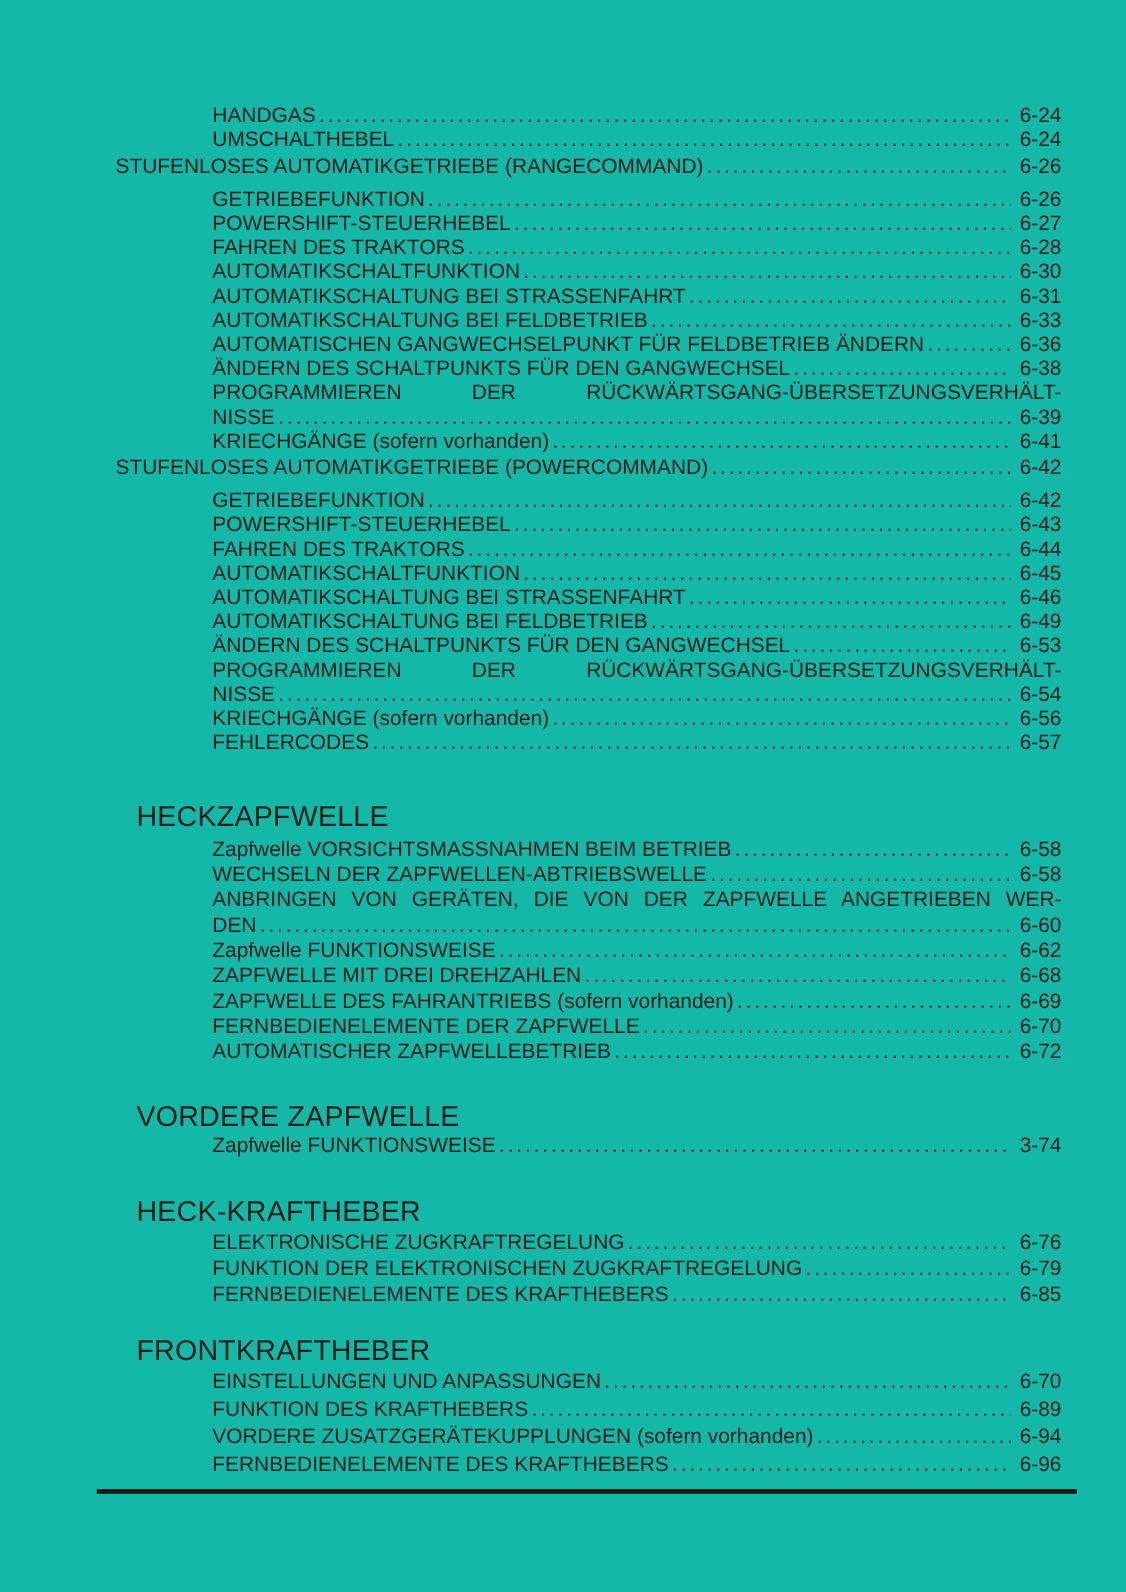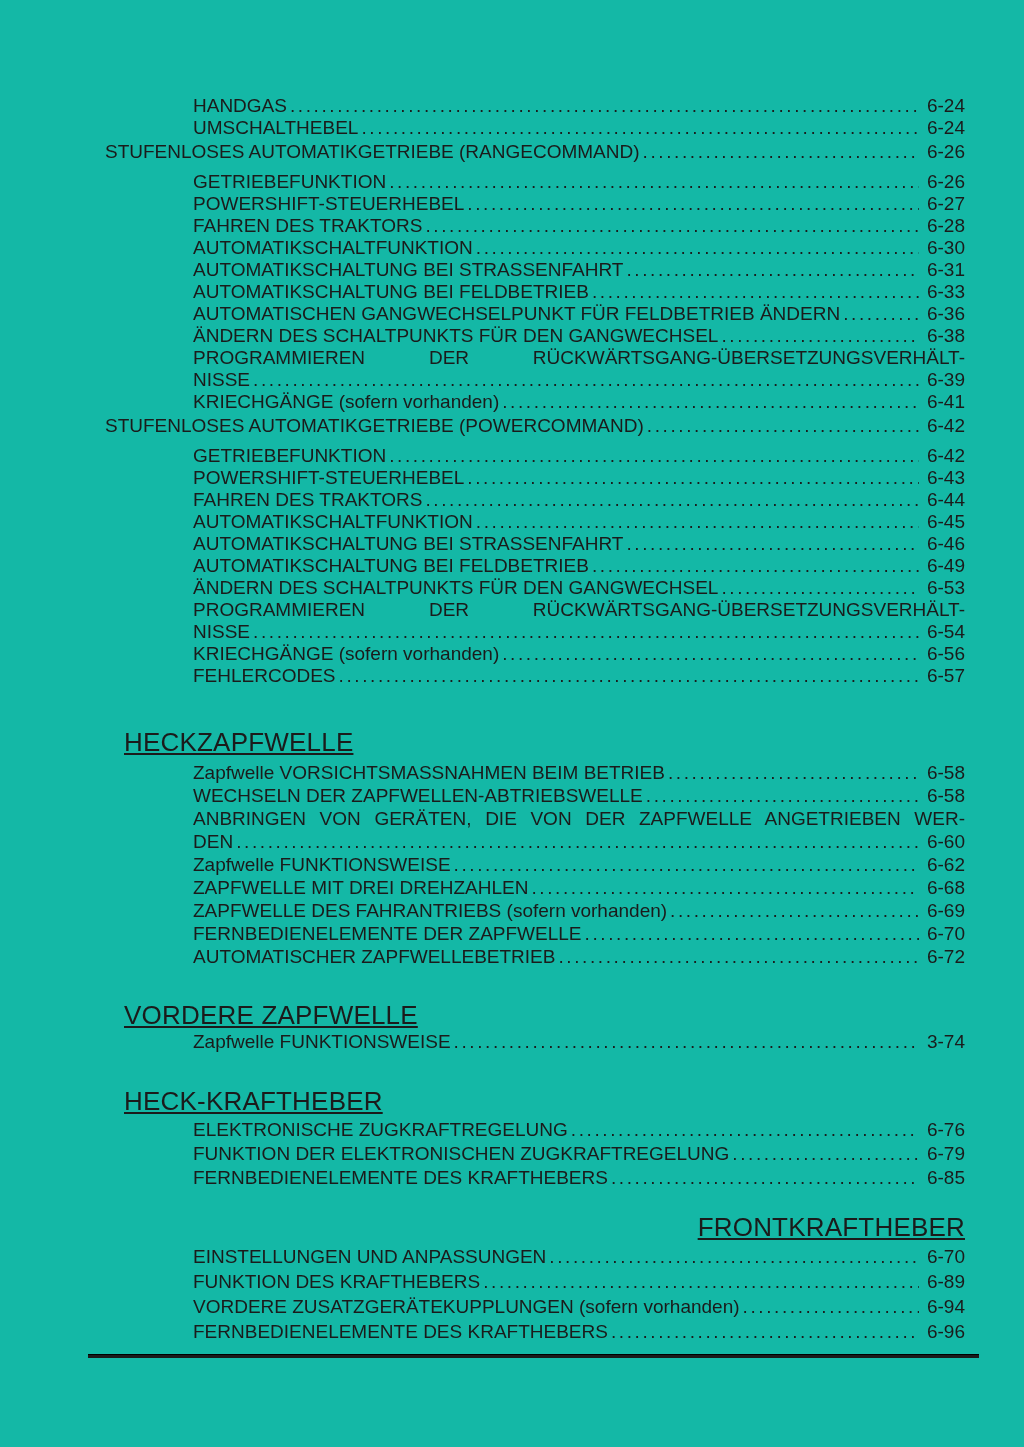--- a/index.html
+++ b/index.html
@@ -49,30 +49,29 @@
     text-align: justify;
     text-align-last: justify;
   }
   
   .heading {
     margin: 17px 59px 0 124px;
     font-size: 26px;
     line-height: 30px;
     font-weight: 400;
     letter-spacing: 0.2px;
-    text-decoration: underline;
   }
   
   .blk-1 { margin-top: 40px; margin-bottom: 4px; }   
   .blk-2 .entry { line-height: 23px; }
   .blk-3 { margin-top: 32px; margin-bottom: 0; }     
   .blk-4 .entry { line-height: 23px; }
   .blk-5 { margin-top: 33px; margin-bottom: 2px; }   
   .blk-6 .entry { line-height: 24px; }
-  .blk-7 { margin-top: 22px; margin-bottom: 2px; text-align: right; }   
+  .blk-7 { margin-top: 22px; margin-bottom: 2px; }   
   .blk-8 .entry { line-height: 25px; }
   
   .footer-rule {
     margin: 10px 0 0 88px;
     width: 891px;
     height: 3px;
     background: #1a1a1a;
     border-top: 1px solid #000;
   }
 </style>

